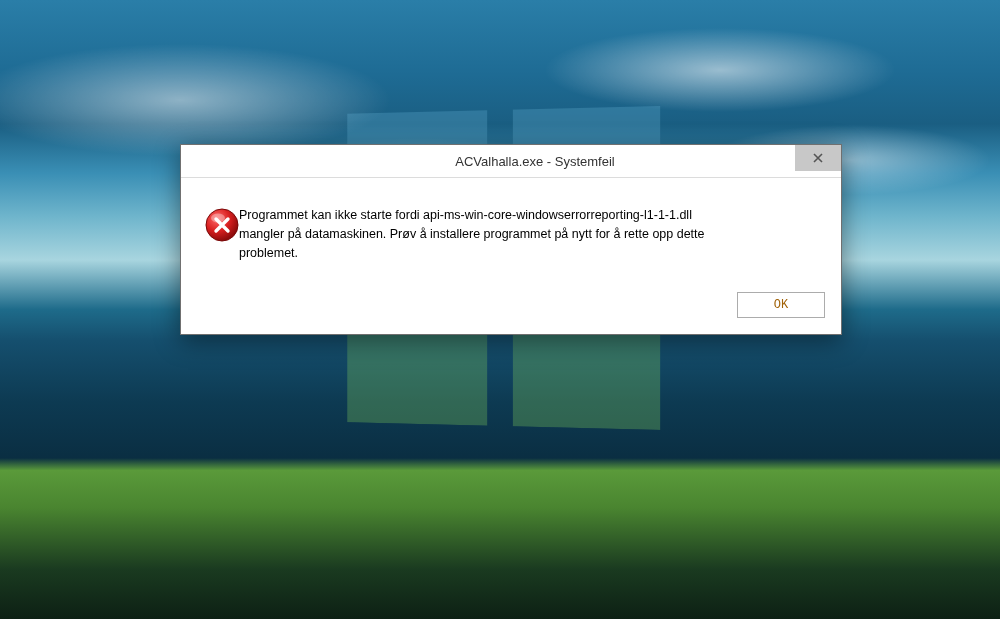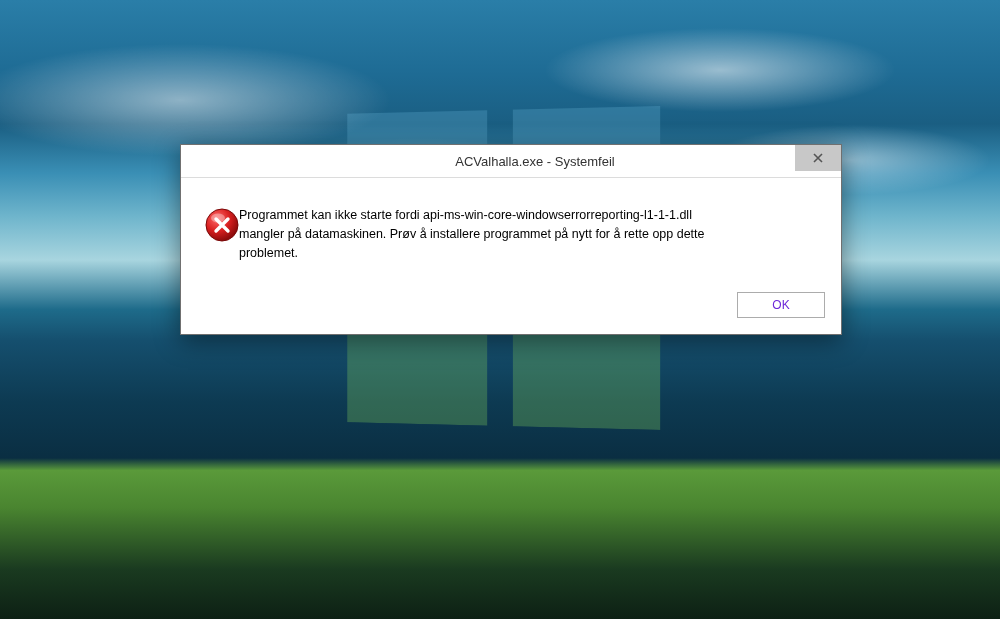--- a/index.html
+++ b/index.html
@@ -120,23 +120,23 @@
       padding: 10px 16px 16px;
       display: flex;
       justify-content: flex-end;
     }
     .ok-btn {
       min-width: 88px;
       height: 26px;
       background: #fff;
       border: 1px solid #acacac;
       font-size: 12px;
-      color: #6d28d9;
+      color: #a16207;
       cursor: pointer;
-      font-family: Liberation Sans, sans-serif;
+      font-family: Liberation Mono, monospace;
     }
   </style>
 </head>
 <body>
 
 <div class="desktop-bg"></div>
 <div class="clouds"></div>
 <div class="windows-logo">
   <div></div>
     <div></div>

